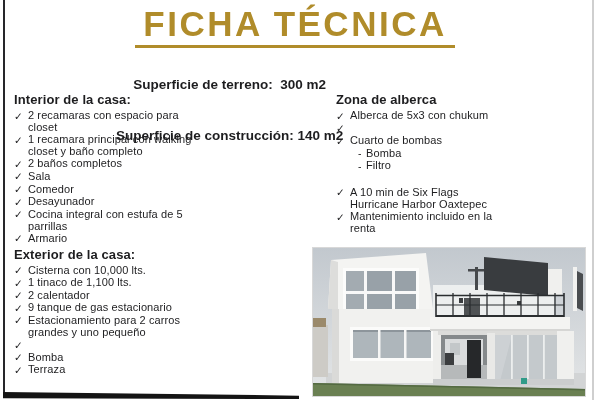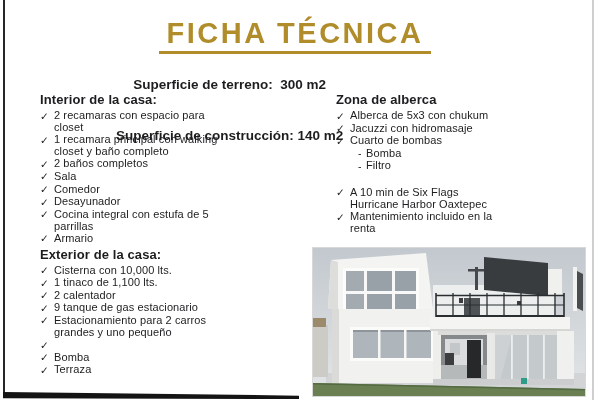--- a/index.html
+++ b/index.html
@@ -11,29 +11,29 @@
     -webkit-font-smoothing:antialiased;
   }
   
   .edge-left{position:absolute;left:3px;top:0;width:2px;height:393px;background:#26262a;}
   .edge-right{position:absolute;left:592px;top:0;width:2px;height:400px;background:#cfcfcf;}
   .corner-bar{position:absolute;left:3px;top:391px;width:296px;height:8px;background:#141414;
     clip-path:polygon(0 12%,100% 58%,100% 100%,0 92%);}
   
   .title-wrap{position:absolute;top:4px;left:0;width:590px;text-align:center;}
   .title-wrap h1{
-    display:inline-block;margin:13px;font-size:29px;font-weight:bold;letter-spacing:2.5px;
+    display:inline-block;margin:0;font-size:35px;font-weight:bold;letter-spacing:2.5px;
     color:var(--accent);border-bottom:3px solid var(--accent);padding:0 8px 1px;
   }
   
   .summary{position:absolute;left:116px;top:42px;font-size:13.5px;font-weight:bold;
     line-height:17px;white-space:pre-wrap;text-align:center;}
   
   .col{position:absolute;top:92px;}
-  .col-left{left:40px;width:276px;}
+  .col-left{left:14px;width:276px;}
   .col-right{left:336px;width:270px;}
   h2{margin:0 0 2px 0;font-size:13px;font-weight:bold;letter-spacing:.1px;}
   ul{list-style:none;margin:0;padding:0;}
   li{display:flex;align-items:flex-start;font-size:11px;line-height:12.1px;letter-spacing:.1px;}
   .mk{flex:0 0 14px;width:14px;font-size:10.5px;padding-top:.5px;}
   .mk-dash{flex:0 0 8px;width:8px;}
   .col-left .li-text{max-width:168px;}
   .col-right .li-text{max-width:160px;}
   .section-exterior{margin-top:2px;}
   .sub-list li{margin-left:22px;}
@@ -153,21 +153,20 @@
   <h2>Zona de alberca</h2>
   <ul>
 
       <li>
         <span class="mk">✓</span>
         <span class="li-text">Alberca de 5x3 con chukum</span>
       </li>
 
       <li>
         <span class="mk">✓</span>
-        <span class="li-text">Jacuzzi con hidromasaje</span>
       </li>
 
       <li>
         <span class="mk">✓</span>
         <span class="li-text">Cuarto de bombas</span>
       </li>
     </ul>
   <ul class="sub-list">
 
       <li>

